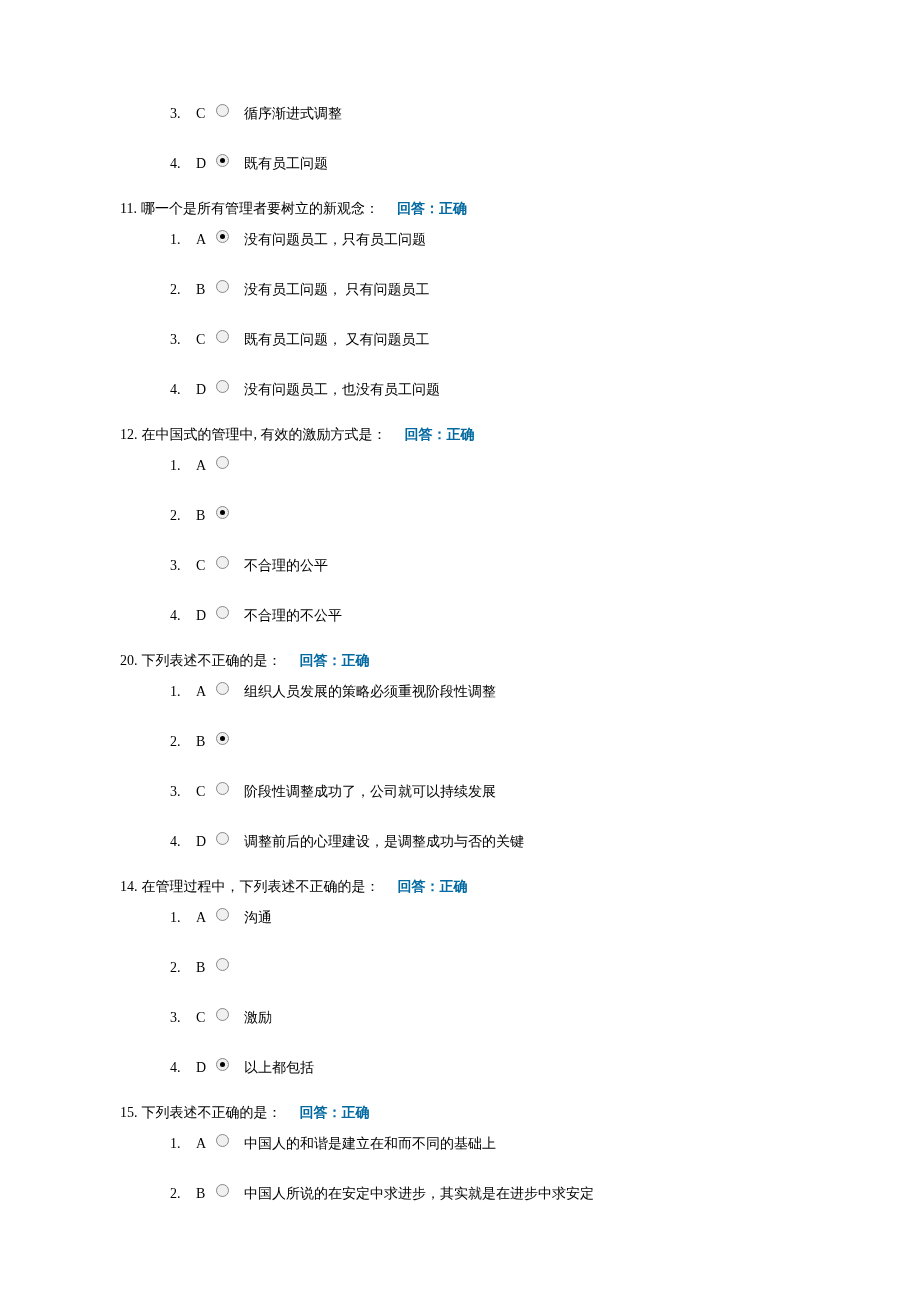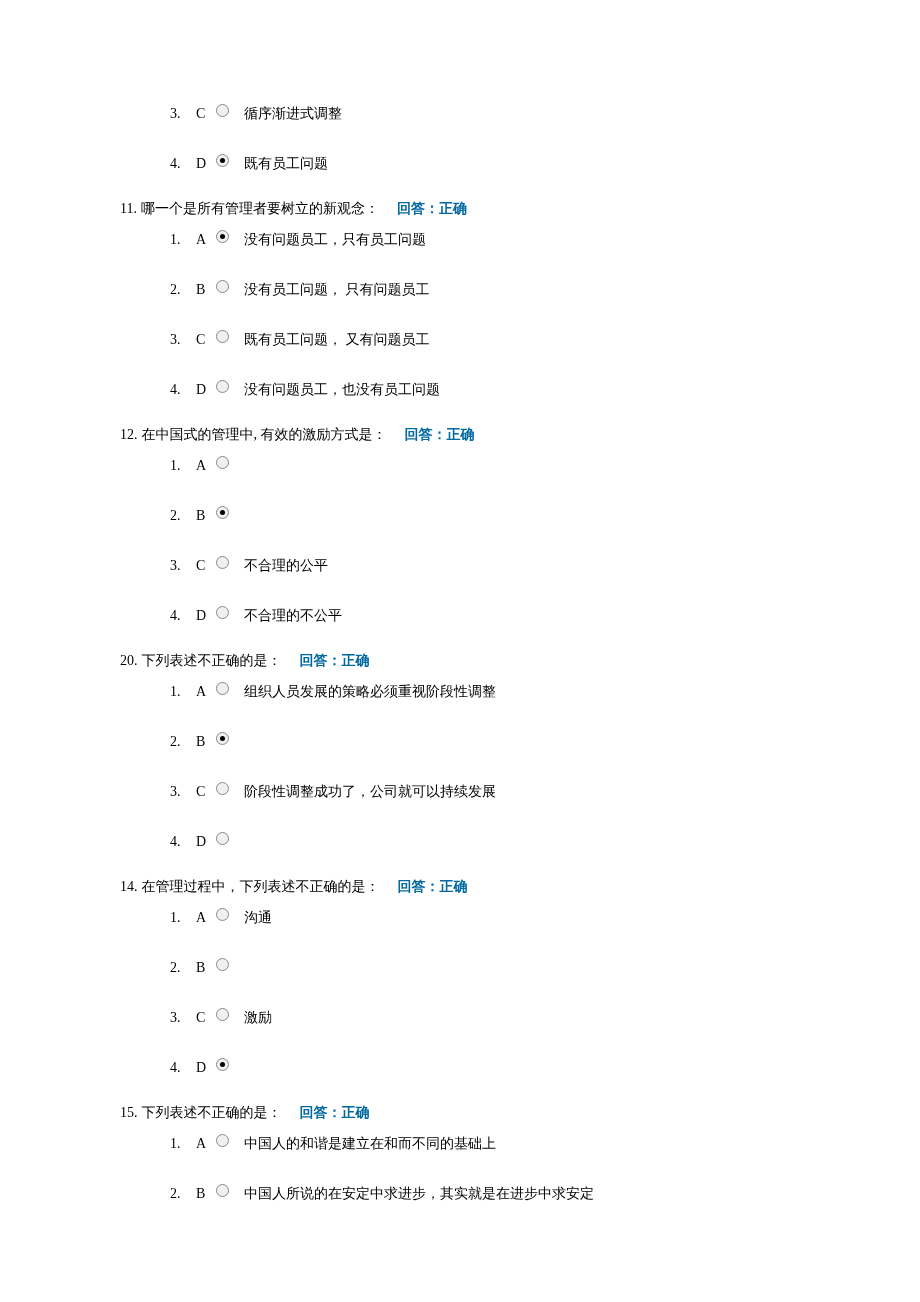--- a/index.html
+++ b/index.html
@@ -217,20 +217,21 @@
             <span class="radio"></span>
           </span>
           <span class="option-text">阶段性调整成功了，公司就可以持续发展</span>
         </div>
         <div class="option-row">
           <span class="option-index">4.</span>
           <span class="option-letter">D</span>
           <span class="radio-wrapper">
             <span class="radio"></span>
           </span>
+          <span class="option-text">调整前后的心理建设，是调整成功与否的关键</span>
         </div>
       </div>
     </div>
     <div class="question">
       <div class="question-header">
         <span class="question-number">14.</span>
         <span class="question-text">在管理过程中，下列表述不正确的是：</span>
         <span class="feedback">回答：正确</span>
       </div>
       <div class="options">
@@ -256,20 +257,21 @@
             <span class="radio"></span>
           </span>
           <span class="option-text">激励</span>
         </div>
         <div class="option-row">
           <span class="option-index">4.</span>
           <span class="option-letter">D</span>
           <span class="radio-wrapper">
             <span class="radio selected"></span>
           </span>
+          <span class="option-text">以上都包括</span>
         </div>
       </div>
     </div>
     <div class="question">
       <div class="question-header">
         <span class="question-number">15.</span>
         <span class="question-text">下列表述不正确的是：</span>
         <span class="feedback">回答：正确</span>
       </div>
       <div class="options">

